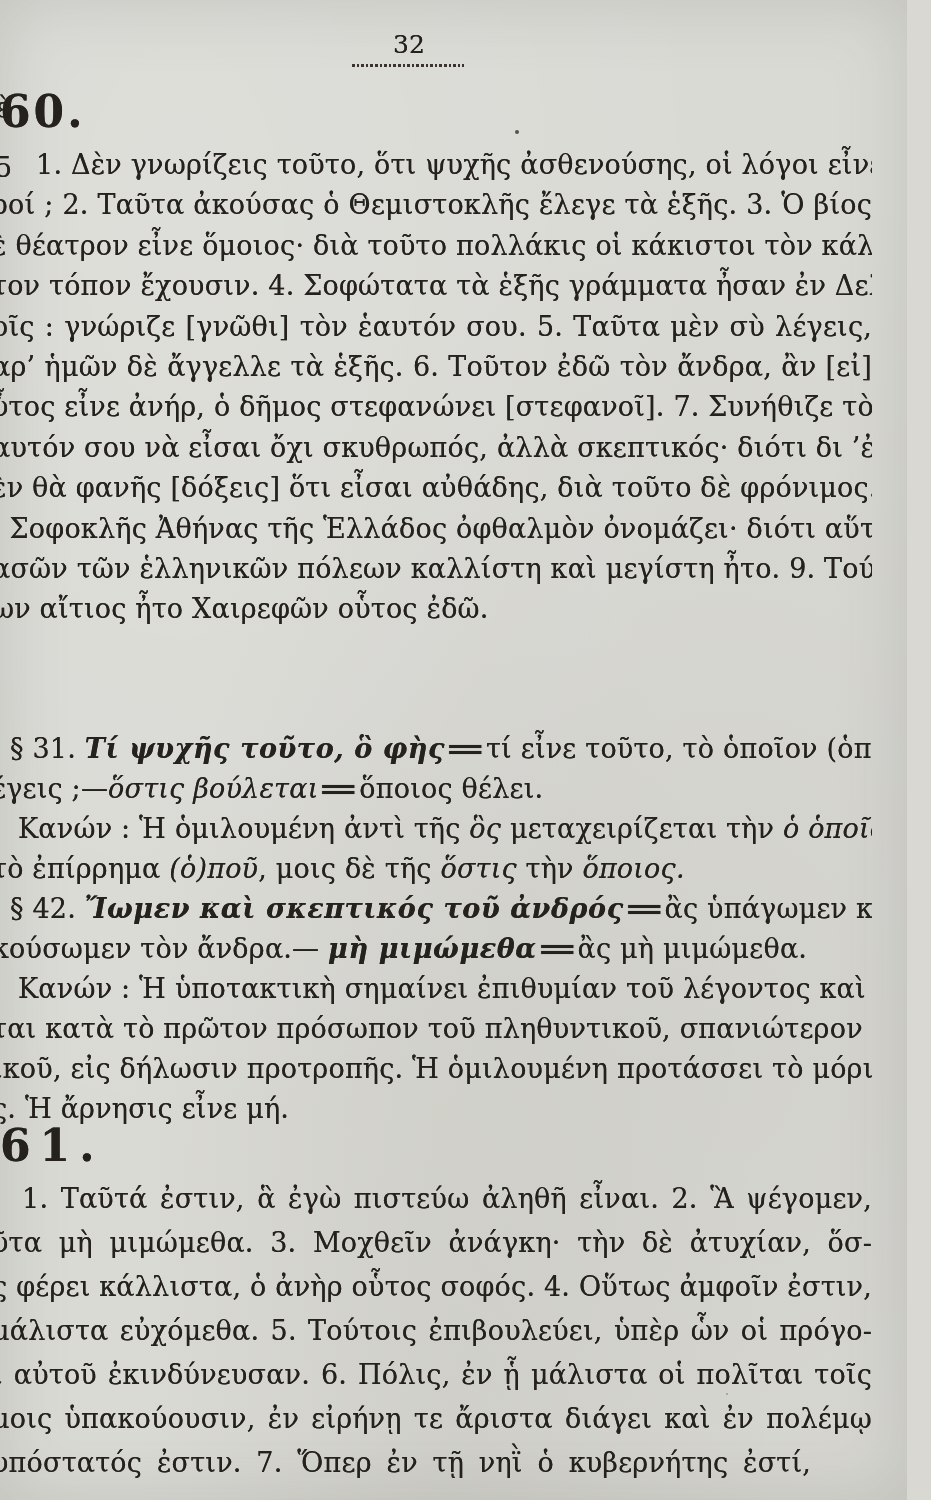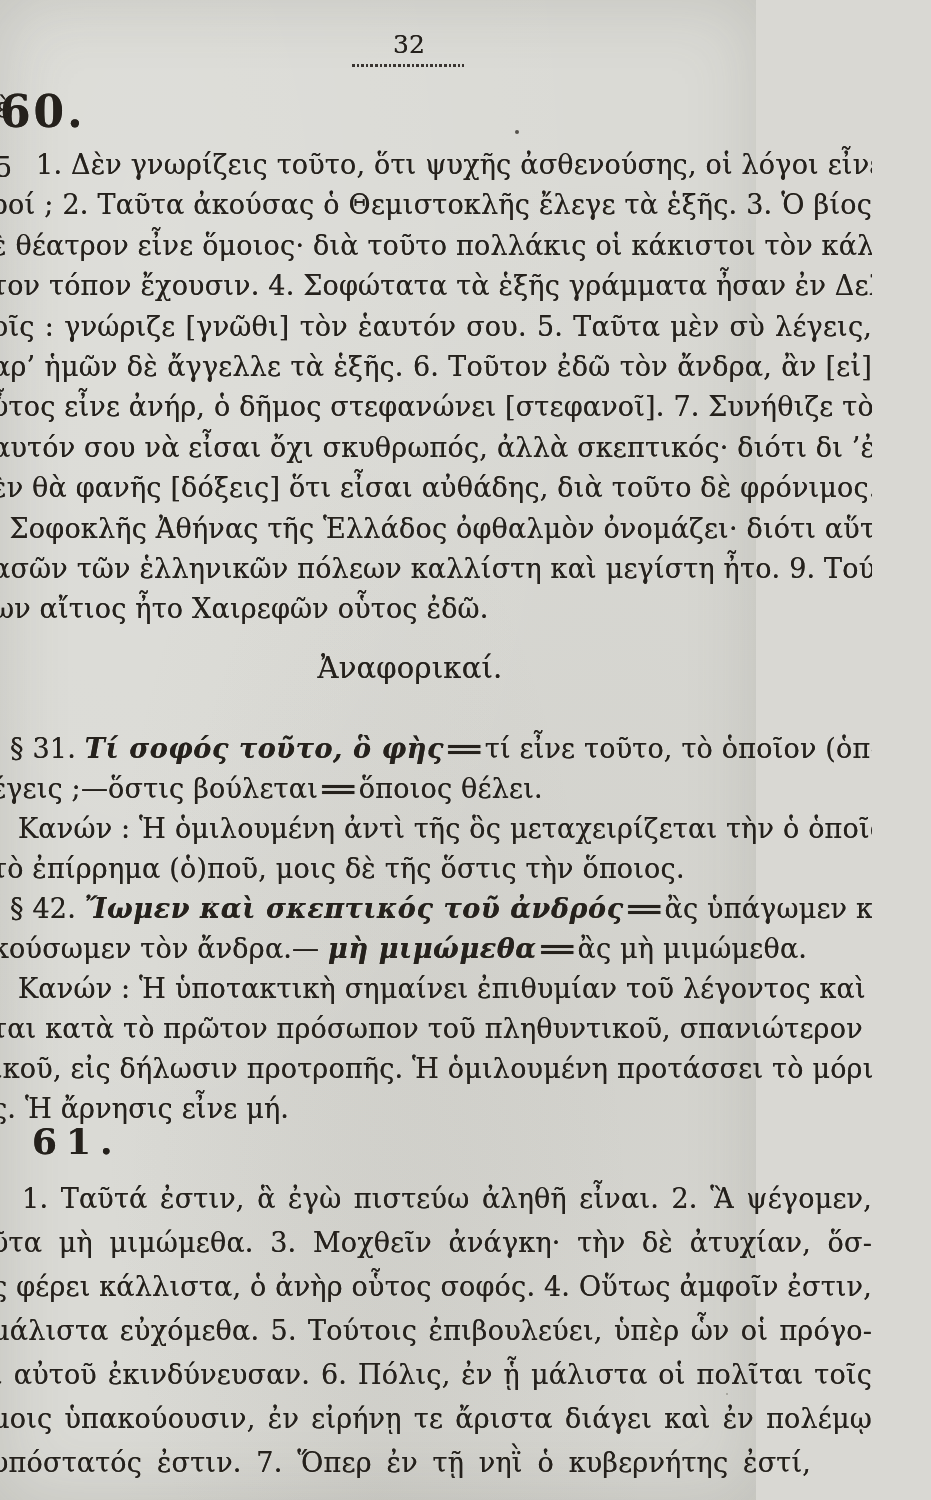--- a/index.html
+++ b/index.html
@@ -4,21 +4,21 @@
 <style>
   html,body{margin:0;padding:0;}
   body{
     width:931px;height:1500px;
     background:#d9d8d3;
     overflow:hidden;
     font-family:"DejaVu Serif","Liberation Serif",serif;
     color:#25211c;
   }
   .page{
-    position:relative;width:756px;height:1500px;
+    position:relative;width:907px;height:1500px;
     background:
       radial-gradient(ellipse at 20% 15%, rgba(255,255,255,0.10), rgba(255,255,255,0) 55%),
       radial-gradient(ellipse at 80% 70%, rgba(120,115,105,0.08), rgba(0,0,0,0) 60%),
       radial-gradient(ellipse at 50% 100%, rgba(110,105,95,0.07), rgba(0,0,0,0) 50%),
       #dadad5;
     box-shadow:inset 0 0 70px rgba(90,86,78,0.18);
   }
   .txt{
     text-shadow:0 0 0.6px rgba(28,24,20,0.75);
     letter-spacing:0.2px;
@@ -28,21 +28,21 @@
     text-align:center;font-size:25px;
   }
   .rule{
     position:absolute;top:64px;left:352px;width:112px;height:3px;
     background:repeating-linear-gradient(90deg,#393430 0 2.6px,rgba(0,0,0,0) 2.6px 4.6px);
   }
   .h-ex{
     position:absolute;left:0;text-align:left;font-weight:bold;
   }
   .h60{top:86px;width:824px;font-size:44px;letter-spacing:3px;}
-  .h61{top:1120px;width:778px;font-size:36px;letter-spacing:9px;padding-left:32px;}
+  .h61{top:1120px;width:778px;font-size:44px;letter-spacing:9px;}
   .h-sub{
     position:absolute;top:651px;left:0;width:820px;
     text-align:center;font-size:29px;
   }
   .col{position:absolute;left:-8px;width:880px;font-size:27px;}
   .b60{top:145px;}
   .b60 .line{height:40.4px;line-height:40.4px;}
   .mid{top:729px;}
   .mid .line{height:40px;line-height:40px;}
   .b61{top:1177px;}
@@ -51,21 +51,21 @@
     white-space:nowrap;overflow:hidden;
     text-align:justify;text-align-last:justify;
   }
   .line.end{text-align:left;text-align-last:left;}
   .loose{word-spacing:6px;}
   .ind-num{padding-left:44px;}
   .ind-sec{padding-left:18px;}
   .ind-kan{padding-left:26px;}
   .ind-num61{padding-left:30px;}
   .bi{font-style:italic;font-weight:bold;letter-spacing:0.6px;text-align:right;}
-  .it{}
+  .it{font-style:italic;}
   .eq{
     display:inline-block;transform:scaleX(1.9);
     margin:0 9px;font-weight:bold;
   }
   .frag{position:absolute;font-size:27px;}
   .frag-top{top:92px;left:-4px;}
   .frag-num{top:152px;left:-5px;}
   .speck{
     position:absolute;top:130px;left:515px;width:4px;height:4px;border-radius:50%;
     background:rgba(40,36,30,0.75);
@@ -97,24 +97,23 @@
     <div class="line">οῖς : γνώριζε [γνῶθι] τὸν ἑαυτόν σου. 5. Ταῦτα μὲν σὺ λέγεις,</div>
     <div class="line">αρ’ ἡμῶν δὲ ἄγγελλε τὰ ἑξῆς. 6. Τοῦτον ἐδῶ τὸν ἄνδρα, ἂν [εἰ]</div>
     <div class="line">ὗτος εἶνε ἀνήρ, ὁ δῆμος στεφανώνει [στεφανοῖ]. 7. Συνήθιζε τὸν</div>
     <div class="line">αυτόν σου νὰ εἶσαι ὄχι σκυθρωπός, ἀλλὰ σκεπτικός· διότι δι ’ἐκεῖνο</div>
     <div class="line">ὲν θὰ φανῆς [δόξεις] ὅτι εἶσαι αὐθάδης, διὰ τοῦτο δὲ φρόνιμος.</div>
     <div class="line">. Σοφοκλῆς Ἀθήνας τῆς Ἑλλάδος ὀφθαλμὸν ὀνομάζει· διότι αὕτη</div>
     <div class="line">ασῶν τῶν ἑλληνικῶν πόλεων καλλίστη καὶ μεγίστη ἦτο. 9. Τού-</div>
     <div class="line end">ων αἴτιος ἦτο Χαιρεφῶν οὗτος ἐδῶ.</div>
   </div>
 
-  <div class="h-sub txt">Ἀναφορικαί.</div>
 
   <div class="col mid txt">
-    <div class="line ind-sec"><span>§ 31. </span><span class="bi">Τί σοφός τοῦτο, ὃ φὴς</span><span class="eq">=</span><span>τί εἶνε τοῦτο, τὸ ὁποῖον (ὁποῦ)</span></div>
+    <div class="line ind-sec"><span>§ 31. </span><span class="bi">Τί ψυχῆς τοῦτο, ὃ φὴς</span><span class="eq">=</span><span>τί εἶνε τοῦτο, τὸ ὁποῖον (ὁποῦ)</span></div>
     <div class="line end"><span>έγεις ;—</span><span class="it">ὅστις βούλεται</span><span class="eq">=</span><span>ὅποιος θέλει.</span></div>
     <div class="line ind-kan"><span>Κανών : Ἡ ὁμιλουμένη ἀντὶ τῆς </span><span class="it">ὃς</span><span> μεταχειρίζεται τὴν </span><span class="it">ὁ ὁποῖος</span></div>
     <div class="line end"><span>τὸ ἐπίρρημα </span><span class="it">(ὁ)ποῦ</span><span>, μοις δὲ τῆς </span><span class="it">ὅστις</span><span> τὴν </span><span class="it">ὅποιος.</span></div>
     <div class="line ind-sec"><span>§ 42. </span><span class="bi">Ἴωμεν καὶ σκεπτικός τοῦ ἀνδρός</span><span class="eq">=</span><span>ἂς ὑπάγωμεν καὶ ἂς</span></div>
     <div class="line end"><span>κούσωμεν τὸν ἄνδρα.— </span><span class="bi">μὴ μιμώμεθα</span><span class="eq">=</span><span>ἂς μὴ μιμώμεθα.</span></div>
     <div class="line ind-kan">Κανών : Ἡ ὑποτακτικὴ σημαίνει ἐπιθυμίαν τοῦ λέγοντος καὶ τί-</div>
     <div class="line">ται κατὰ τὸ πρῶτον πρόσωπον τοῦ πληθυντικοῦ, σπανιώτερον τοῦ</div>
     <div class="line">ικοῦ, εἰς δήλωσιν προτροπῆς. Ἡ ὁμιλουμένη προτάσσει τὸ μόριον</div>
     <div class="line end">ς. Ἡ ἄρνησις εἶνε μή.</div>
   </div>

